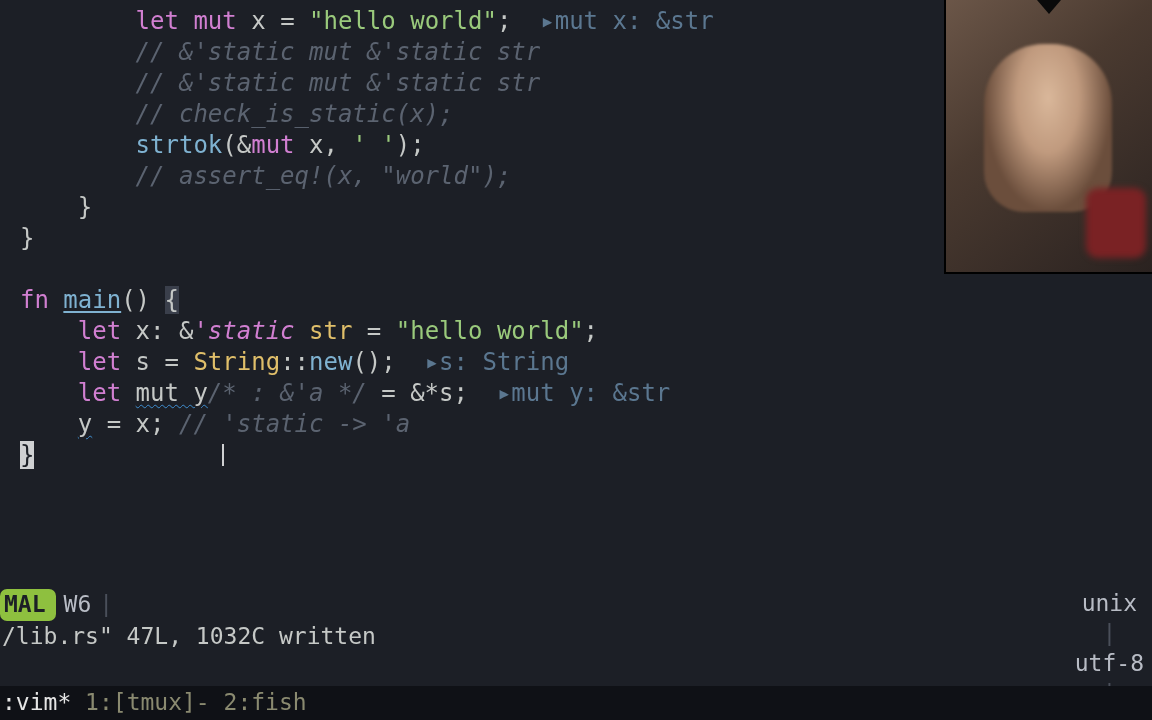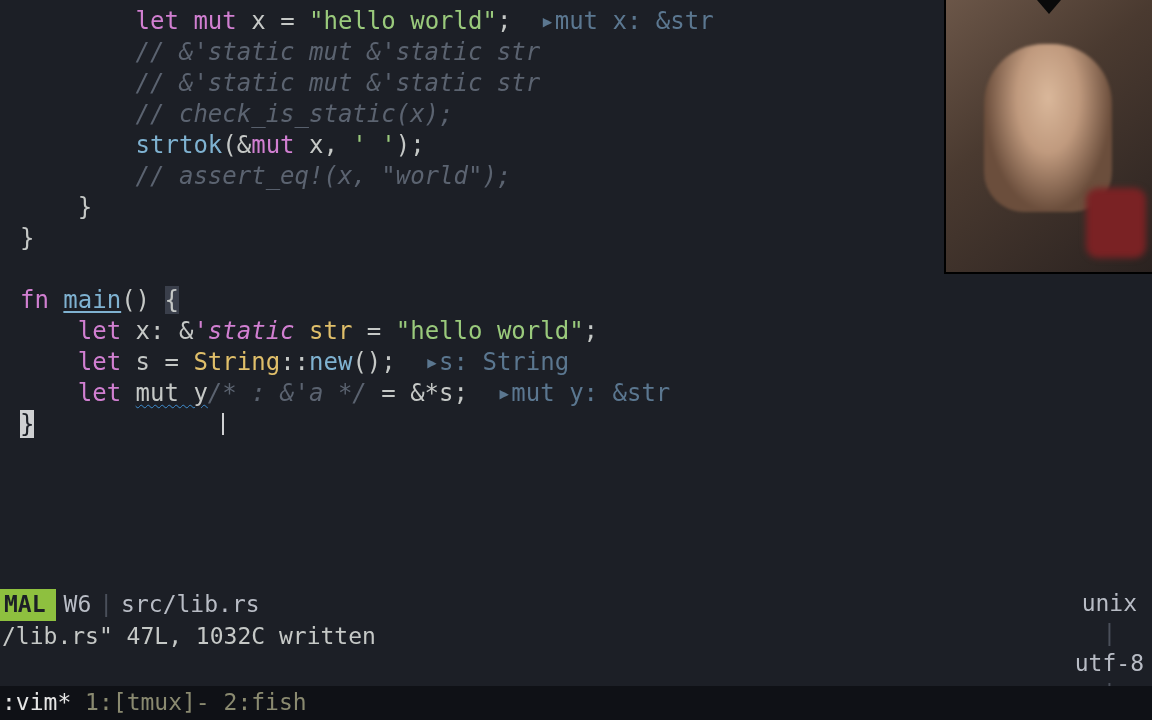--- a/index.html
+++ b/index.html
@@ -95,20 +95,21 @@
     white-space: pre;
   }
   .mode {
     background: #8ec03f;
     color: #1c1f26;
     font-weight: bold;
     padding: 0 10px 0 4px;
     height: 100%;
     display: flex;
     align-items: center;
+    border-radius: 7px;
   }
   .st-seg { padding: 0 8px; color: #b8bcc5; }
   .st-sep { color: #4a4f5a; }
   .st-right { margin-left: auto; display: flex; align-items: center; height: 100%; flex-direction: column; }
   .st-pct {
     background: #3b404b;
     color: #dfe2e8;
     padding: 0 8px;
     height: 100%;
     display: flex;
@@ -174,34 +175,34 @@
   <div class="line"></div>
 
   <div class="line"><span class="kw">fn</span><span> </span><span class="fname">main</span><span class="punc">()</span><span> </span><span class="punc brmatch">{</span></div>
 
   <div class="line"><span>    </span><span class="kw">let</span><span class="ident"> x</span><span class="punc">: </span><span class="punc">&amp;</span><span class="kw2">'static</span><span> </span><span class="type">str</span><span class="punc"> = </span><span class="str">"hello world"</span><span class="punc">;</span></div>
 
   <div class="line"><span>    </span><span class="kw">let</span><span class="ident"> s </span><span class="punc">= </span><span class="type">String</span><span class="punc">::</span><span class="fn">new</span><span class="punc">()</span><span class="punc">;</span><span class="caret">  ▸</span><span class="hint">s: String</span></div>
 
   <div class="line"><span>    </span><span class="kw">let</span><span> </span><span class="wavy">mut y</span><span class="cmt">/* : &amp;'a */</span><span class="punc"> = </span><span class="punc">&amp;*</span><span class="ident">s</span><span class="punc">;</span><span class="caret">  ▸</span><span class="hint">mut y: &amp;str</span></div>
 
+  <div class="line"><span>    </span><span class="wavy">y</span><span class="punc"> = x; </span><span class="cmt">// 'static -&gt; 'a</span></div>
 
   <div class="line"><span class="closebr">}</span><span>             </span><span class="cursorbar"></span></div>
 
 </div>
 
 <div class="webcam">
   <div class="webcam-tri"></div>
 </div>
 
 <div class="status">
   <span class="mode">MAL</span>
   <span class="st-seg">W6</span>
   <span class="st-sep">|</span>
-  <span class="st-seg">src/lib.rs</span>
   <span class="st-right">
     <span class="st-seg">unix</span>
     <span class="st-sep">|</span>
     <span class="st-seg">utf-8</span>
     <span class="st-sep">|</span>
     <span class="st-seg">rust</span>
     <span class="st-pct">100%</span>
     <span class="st-pos">47</span>
   </span>
 </div>

